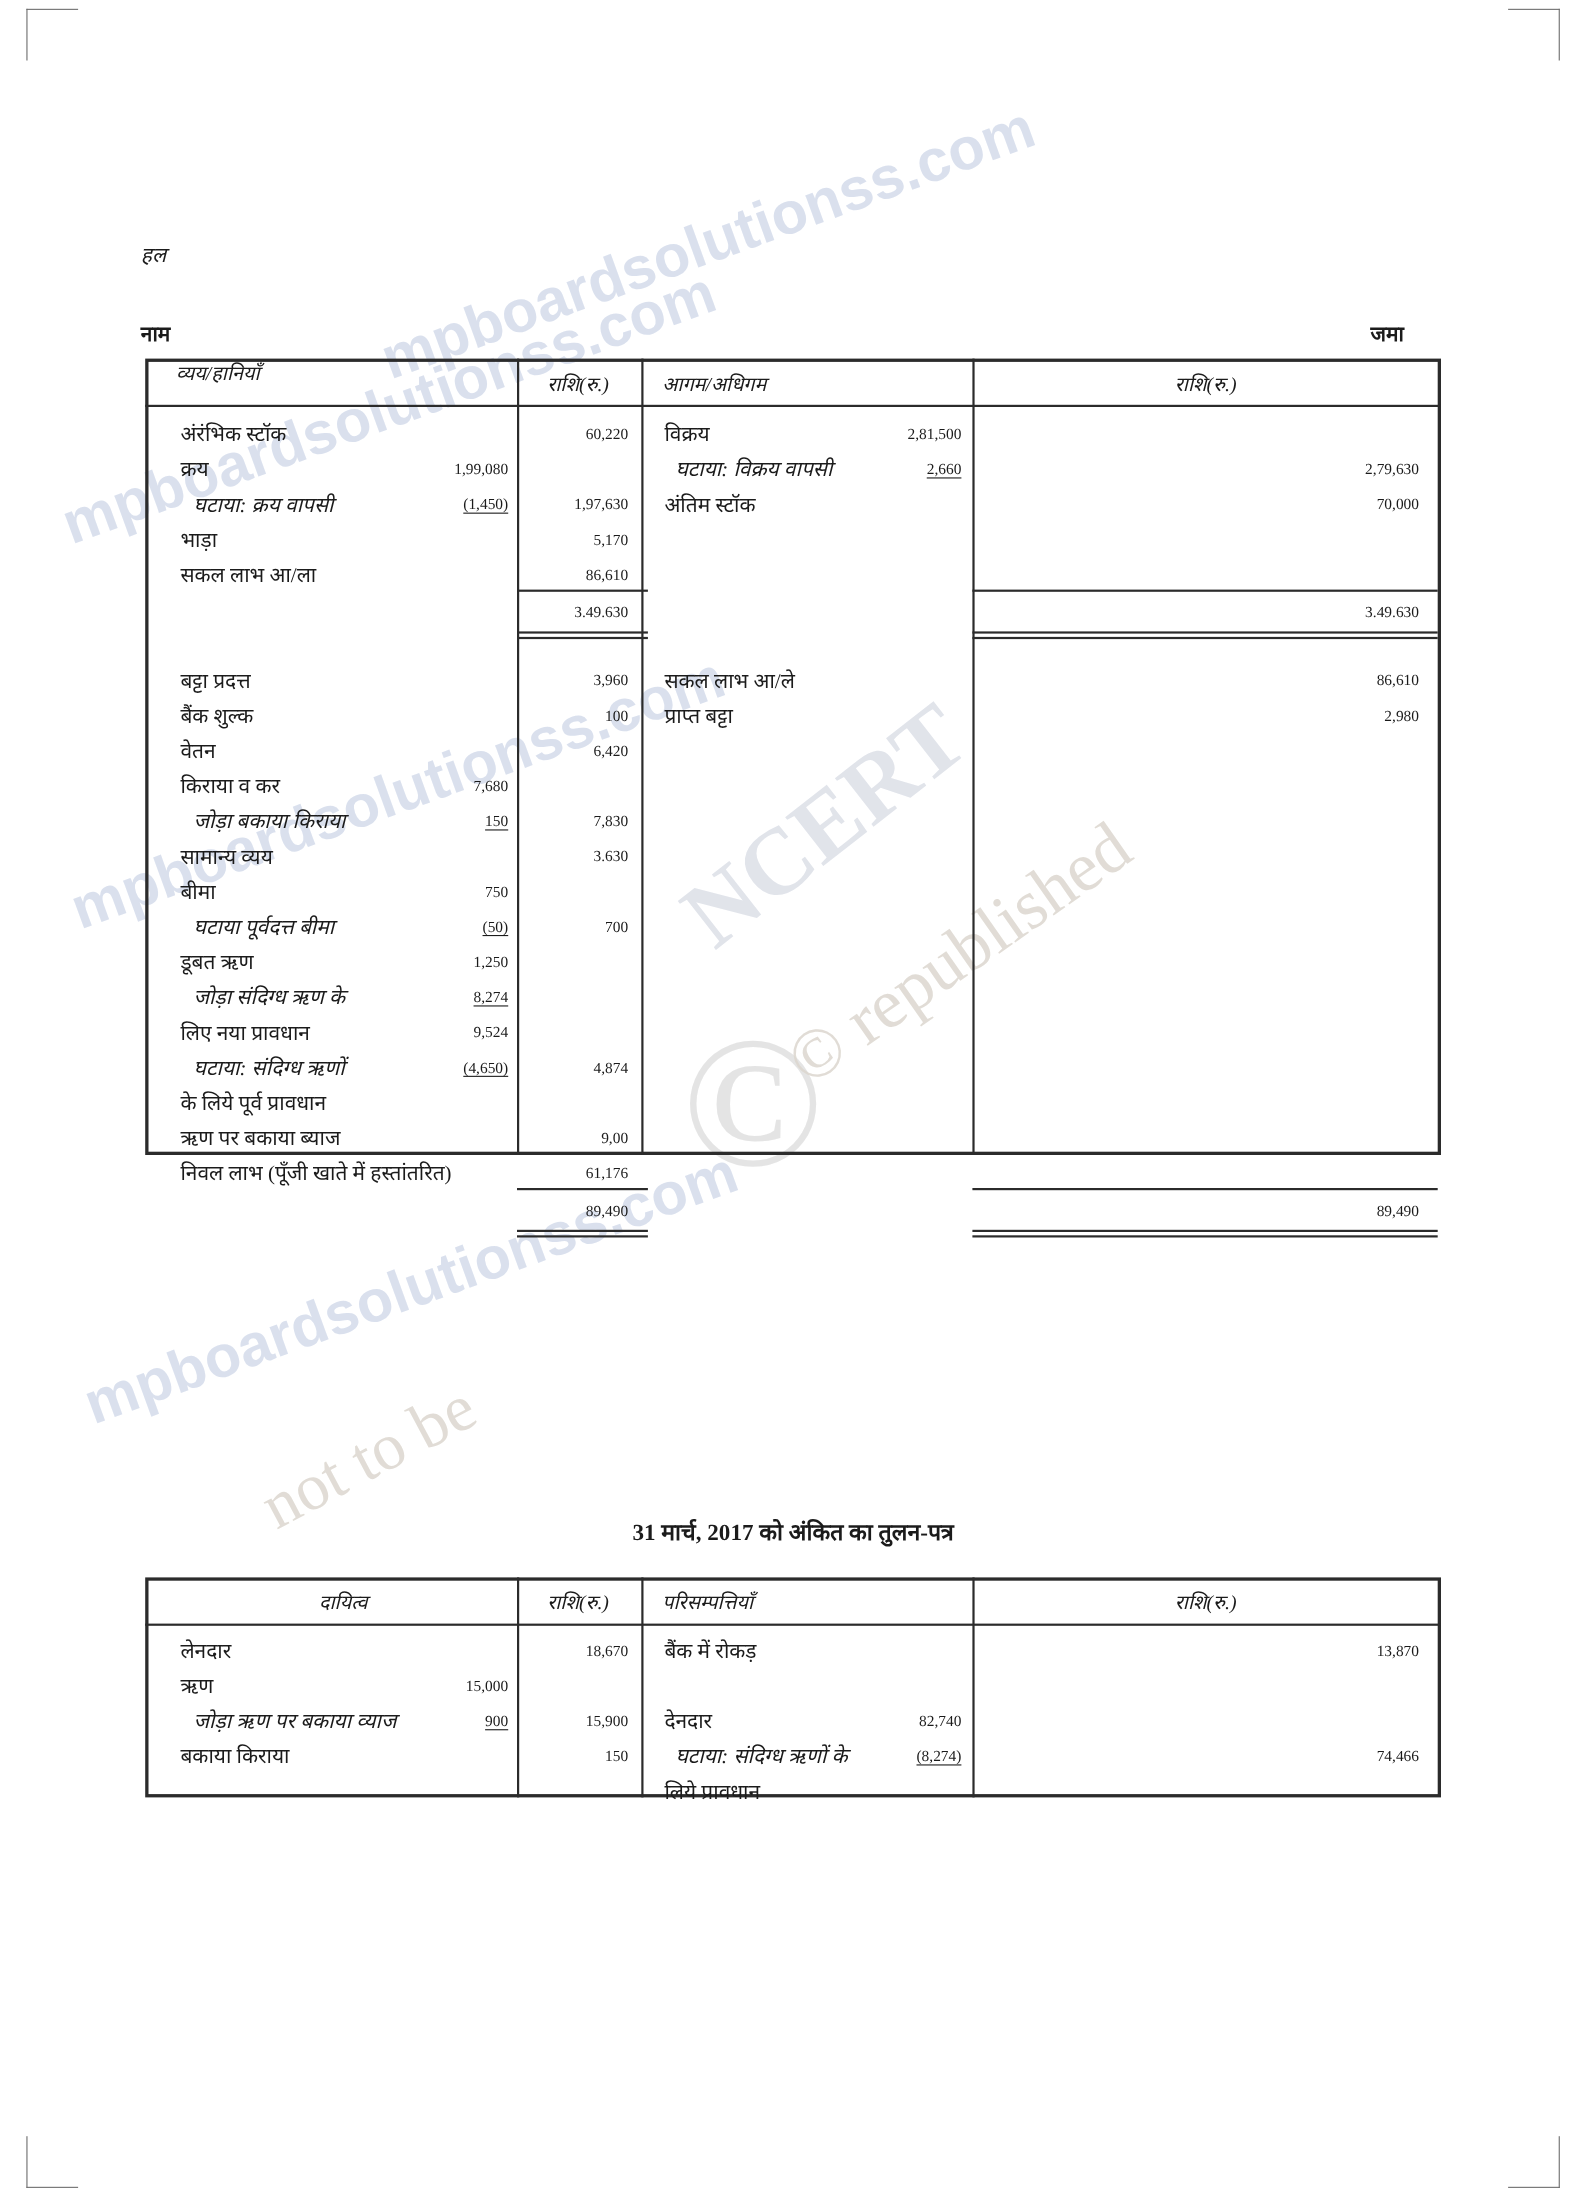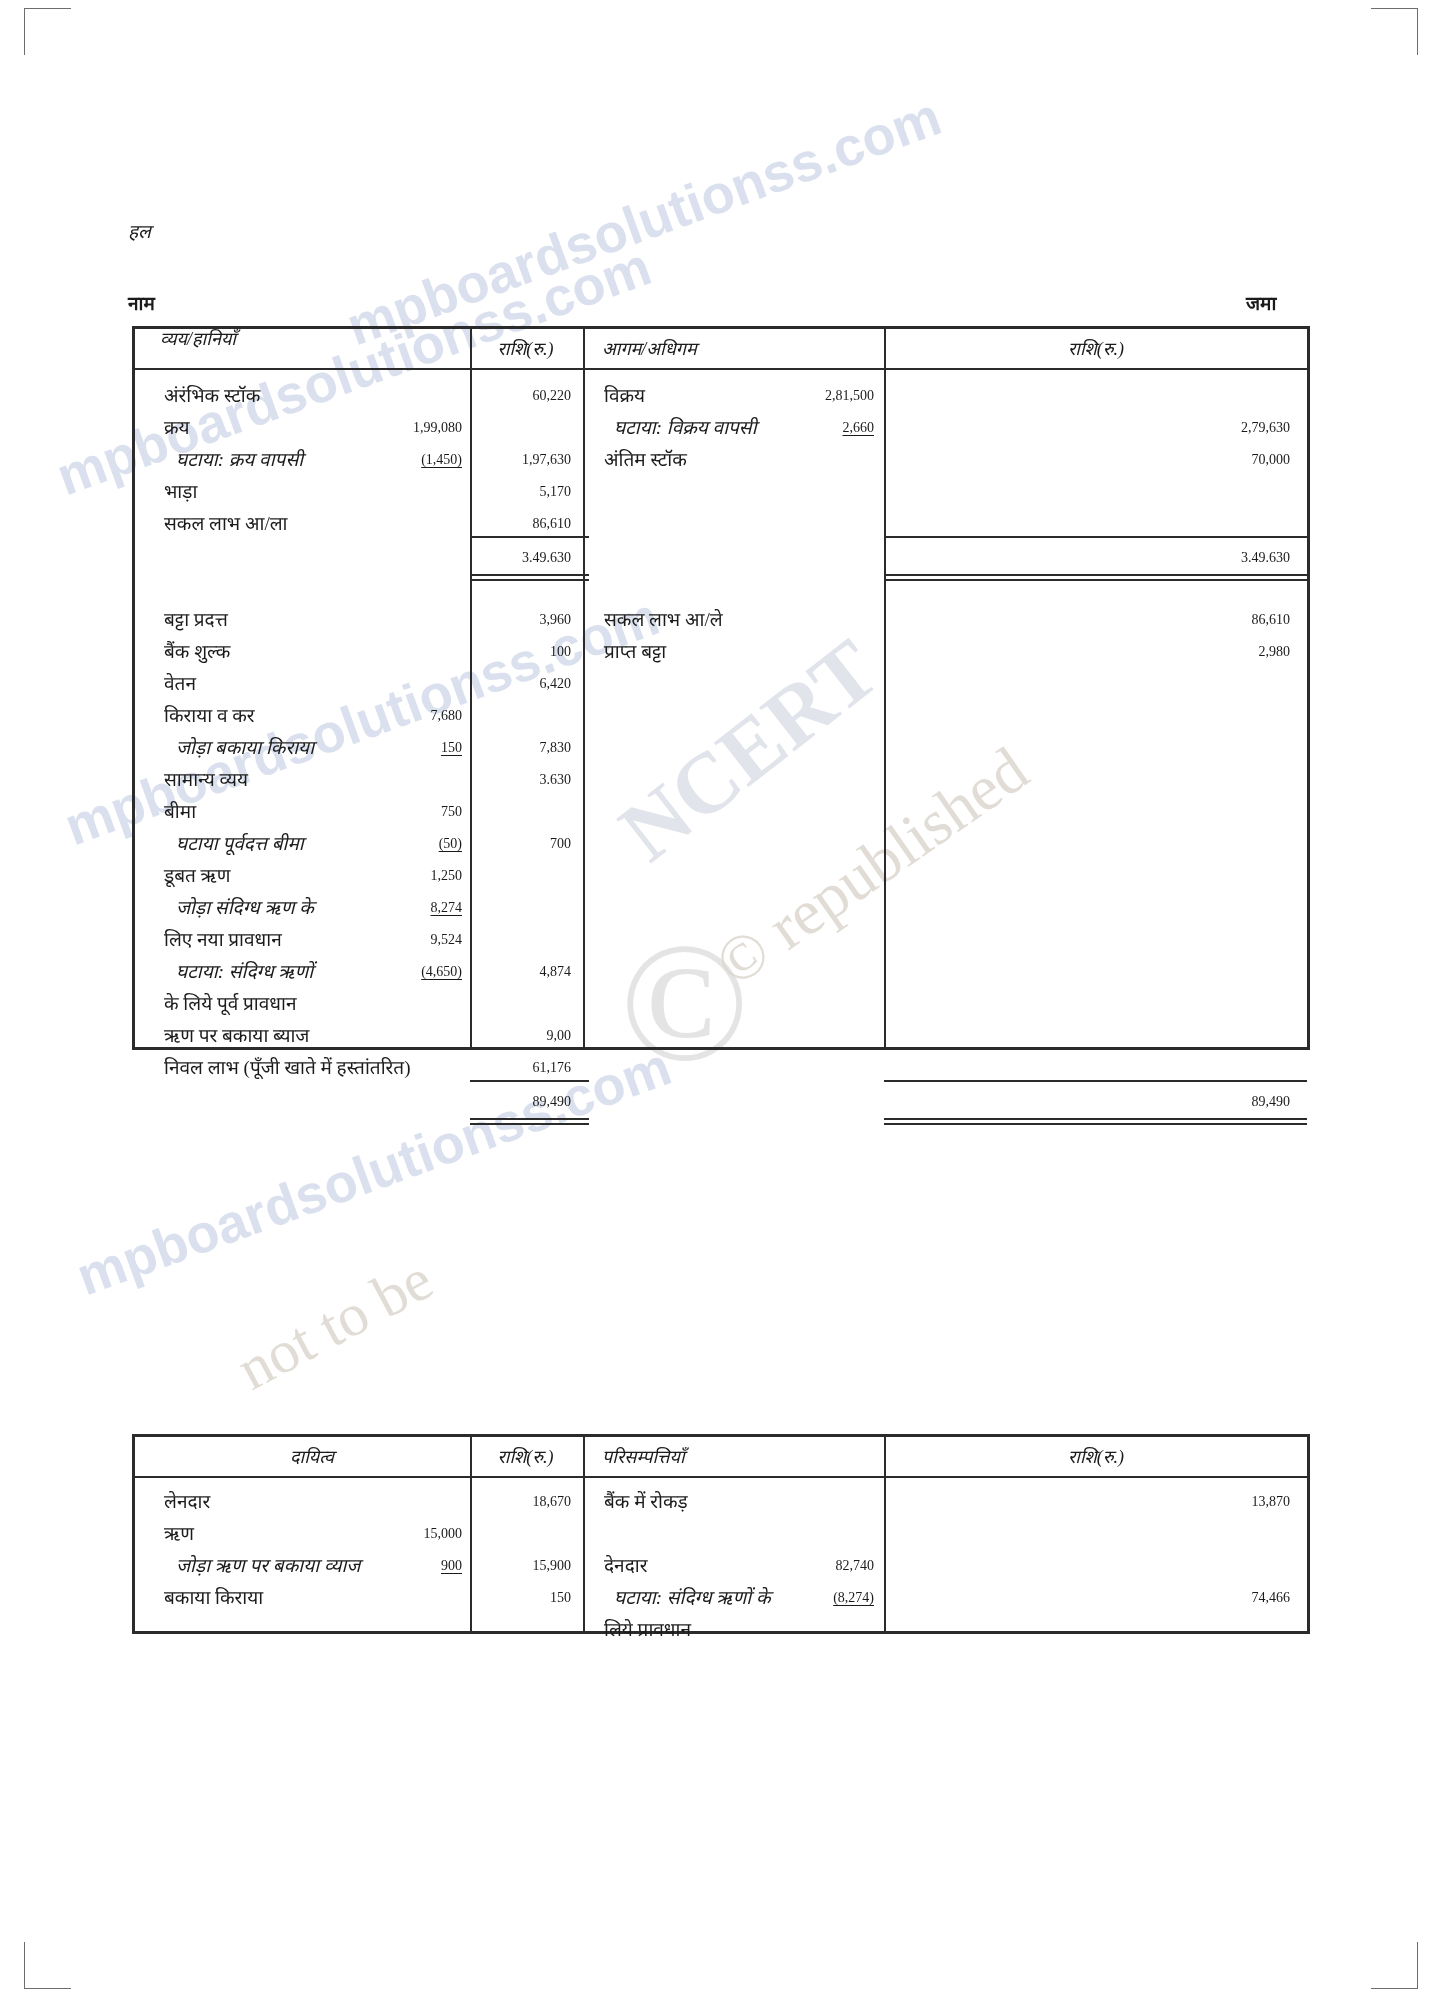--- a/index.html
+++ b/index.html
@@ -173,20 +173,21 @@
       <div class="hline" style="left:470px;top:1080px;width:119px;"></div>
       <div class="hline" style="left:884px;top:1080px;width:423px;"></div>
       <div class="cell num" style="left:421px;top:1086px;width:150px;">89,490</div>
       <div class="cell num" style="left:1140px;top:1086px;width:150px;">89,490</div>
       <div class="hline" style="left:470px;top:1118px;width:119px;"></div>
       <div class="hline" style="left:884px;top:1118px;width:423px;"></div>
       <div class="hline" style="left:470px;top:1123px;width:119px;"></div>
       <div class="hline" style="left:884px;top:1123px;width:423px;"></div>
     </div>
 
+  <div class="doc-title bs">31 मार्च, 2017 को अंकित का तुलन-पत्र</div>
   <div id="tbl2-root">
       <div class="outer" style="left:132px;top:1434px;width:1178px;height:200px;"></div>
       <div class="vline" style="left:470px;top:1434px;height:200px;"></div>
       <div class="vline" style="left:583px;top:1434px;height:200px;"></div>
       <div class="vline" style="left:884px;top:1434px;height:200px;"></div>
       <div class="hline" style="left:132px;top:1476px;width:1178px;"></div>
       <div class="cell colhead" style="left:160px;top:1442px;width:304px;text-align:center;">दायित्व</div>
       <div class="cell colhead" style="left:478px;top:1442px;width:95px;text-align:center;">राशि(रु.)</div>
       <div class="cell colhead" style="left:602px;top:1442px;width:270px;text-align:left;">परिसम्पत्तियाँ</div>
       <div class="cell colhead" style="left:894px;top:1442px;width:404px;text-align:center;">राशि(रु.)</div>

